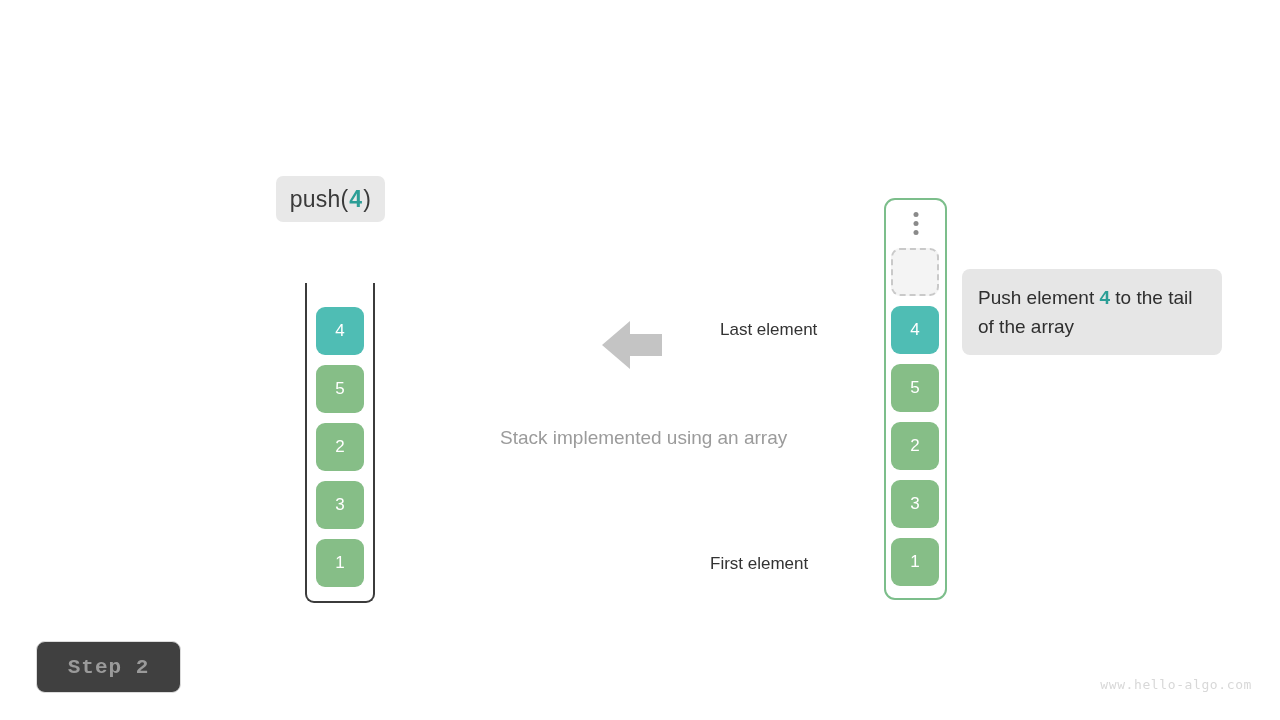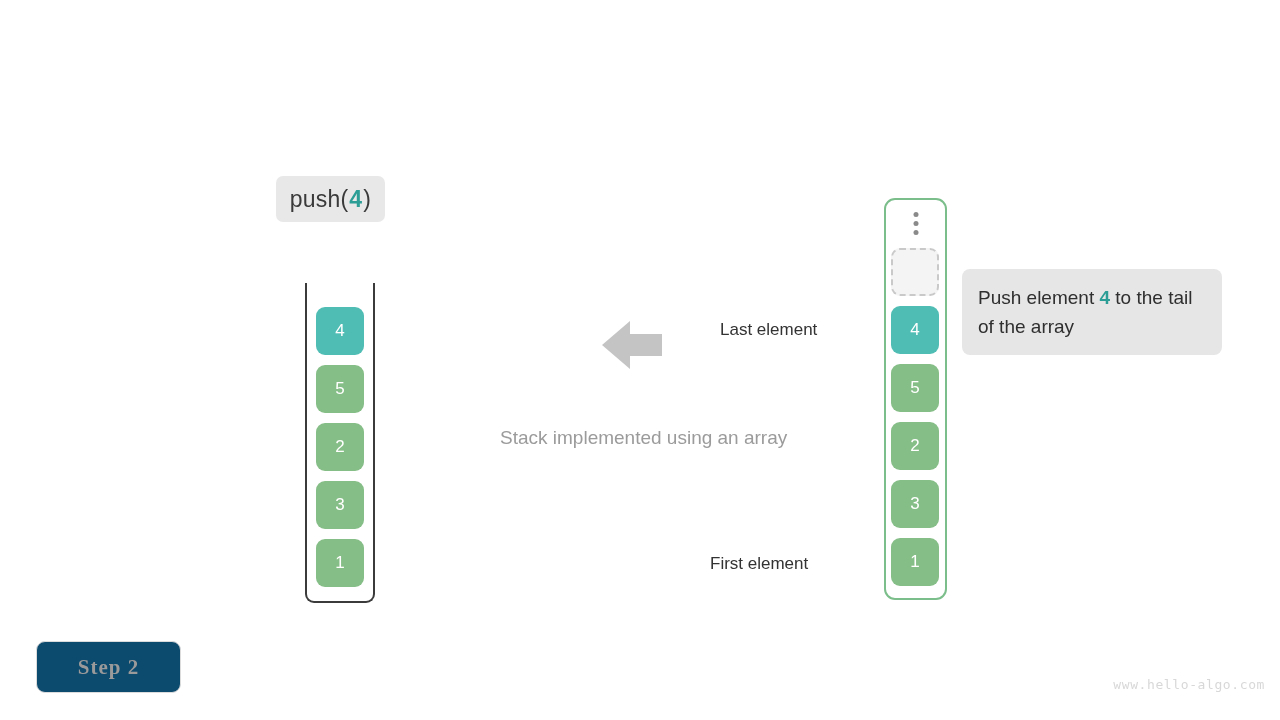--- a/index.html
+++ b/index.html
@@ -186,33 +186,33 @@
   
   #step-badge {
     position: absolute;
     left: 36px;
     top: 641px;
     width: 145px;
     height: 52px;
     box-sizing: border-box;
     border: 1px solid #dcdcdc;
     border-radius: 9px;
-    background: #0c4a6e;
+    background: #404040;
     display: flex;
     align-items: center;
     justify-content: center;
-    font-family: Liberation Serif, serif;
+    font-family: Liberation Mono, monospace;
     font-size: 21px;
     font-weight: 700;
     letter-spacing: 1px;
     color: #9a9a9a;
   }
   #watermark {
     position: absolute;
-    right: 15px;
+    right: 28px;
     top: 677px;
     font-family: "DejaVu Sans Mono", monospace;
     font-size: 13px;
     letter-spacing: 0.6px;
     color: #d8d8d8;
   }
 </style>
 </head>
 <body>
 

